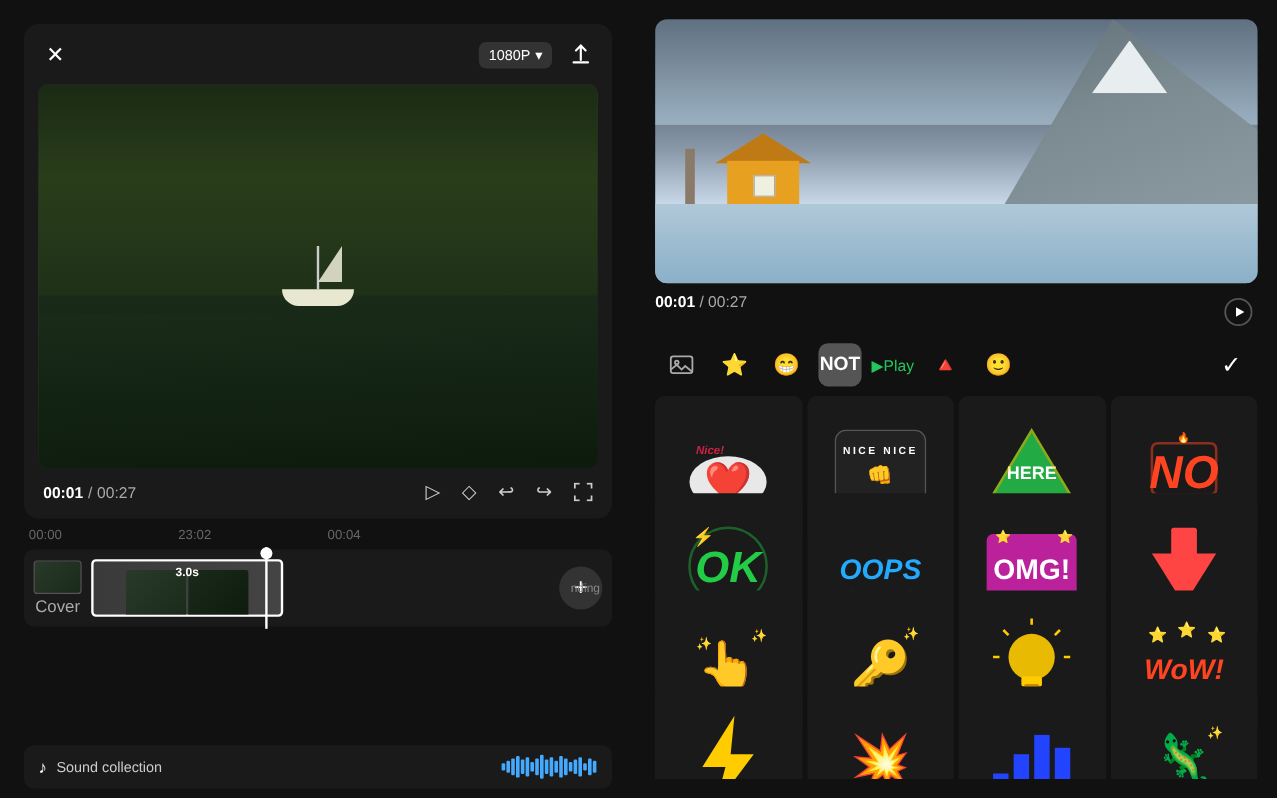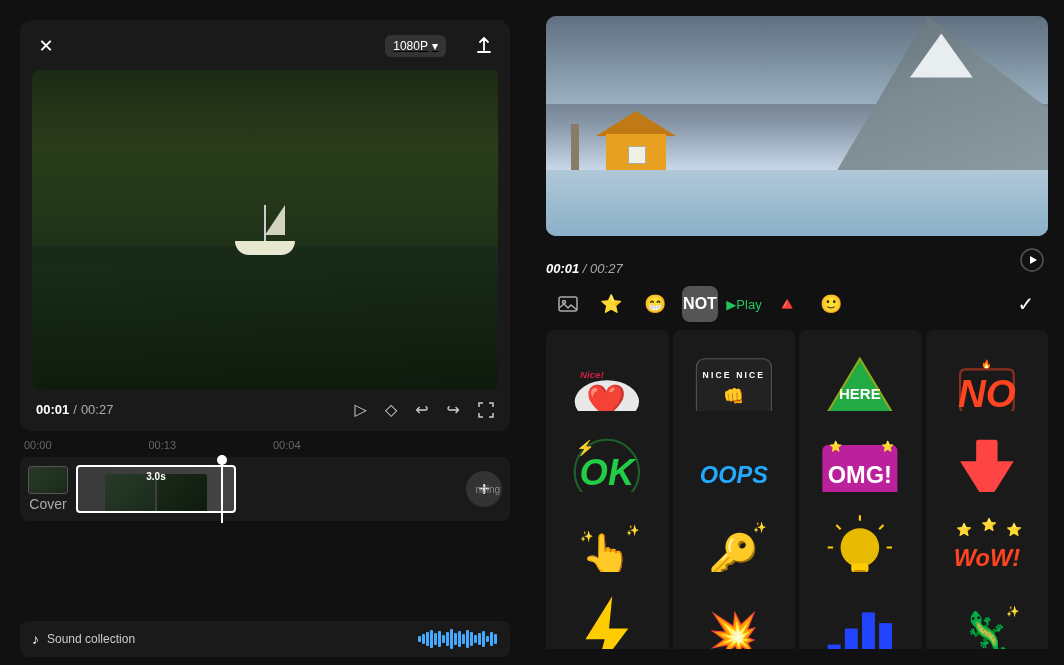--- a/index.html
+++ b/index.html
@@ -44,22 +44,21 @@
       align-items: center;
       justify-content: center;
       cursor: pointer;
       color: #fff;
       font-size: 18px;
     }
 
     .header-right {
       display: flex;
       align-items: center;
-      gap: 24px;
-      text-decoration: underline;
+      gap: 10px;
     }
 
     .resolution-badge {
       background: #333;
       color: #fff;
       font-size: 12px;
       padding: 4px 8px;
       border-radius: 6px;
       display: flex;
       align-items: center;
@@ -471,24 +470,23 @@
       position: absolute;
       bottom: 28%;
       left: 5%;
       width: 8px;
       height: 50px;
       background: #8a7a6a;
     }
 
     .right-video-time {
       display: flex;
-      align-items: flex-end;
+      align-items: flex-start;
       gap: 12px;
       margin-top: 8px;
-      font-style: italic;
     }
 
     .right-time-display {
       color: #aaa;
       font-size: 13px;
     }
 
     .right-time-current {
       color: #fff;
       font-weight: 600;
@@ -619,21 +617,21 @@
             <path d="M1 5V1H5M11 1H15V5M15 11V15H11M5 15H1V11"></path>
           </svg>
         </div>
       </div>
     </div>
   </div>
 
   <div class="timeline-section">
     <div class="timeline-ruler">
       <span class="ruler-mark">00:00</span>
-      <span class="ruler-mark">00:13</span>
+      <span class="ruler-mark">23:02</span>
       <span class="ruler-mark">00:04</span>
       <span class="ruler-mark"></span>
     </div>
 
     <div class="timeline-track">
 
       <div class="cover-section">
         <div class="cover-thumb"></div>
         <span class="cover-label">Cover</span>
       </div>

